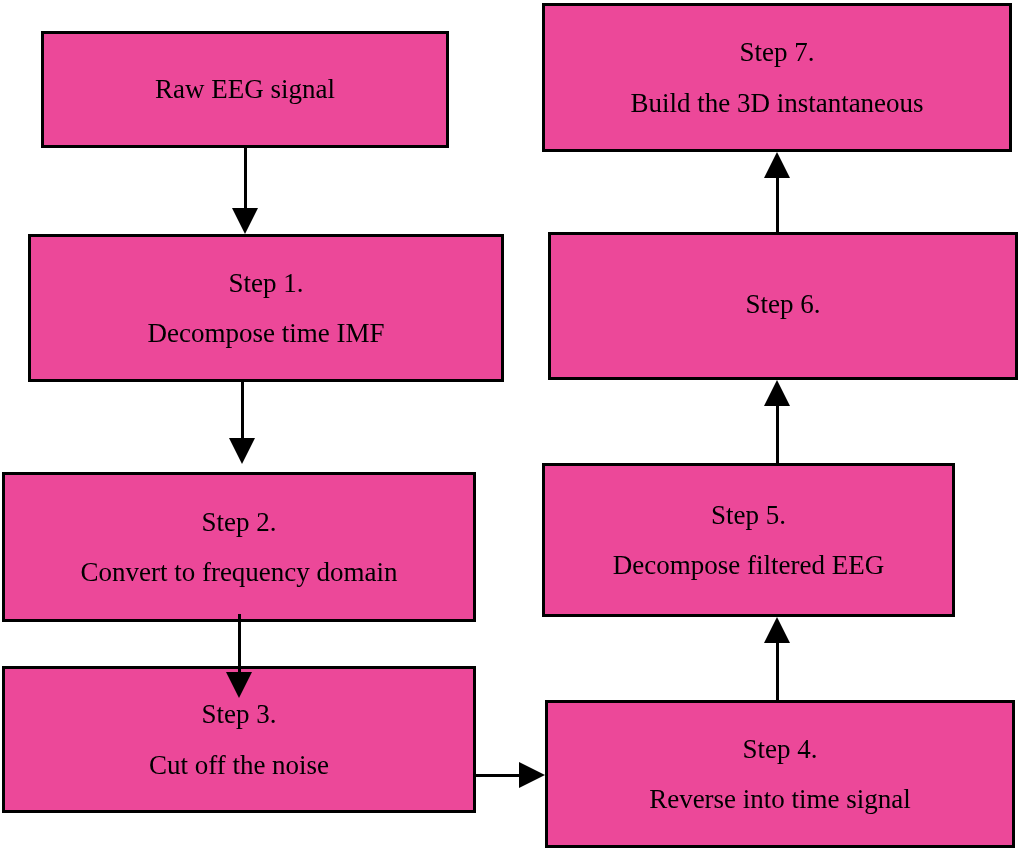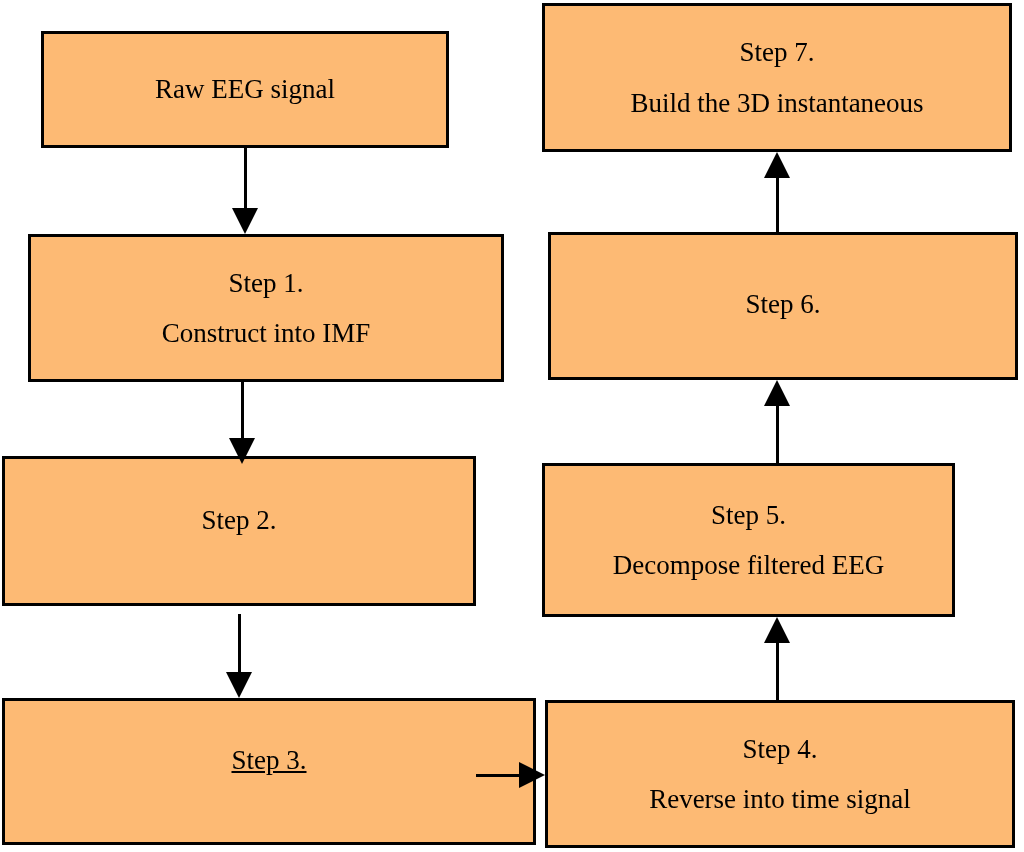--- a/index.html
+++ b/index.html
@@ -13,21 +13,21 @@
     height: 852px;
     background: #ffffff;
     overflow: hidden;
     font-family: "Liberation Serif", "DejaVu Serif", serif;
     color: #000000;
   }
   .node {
     position: absolute;
     box-sizing: border-box;
     border: 3px solid #000000;
-    background: #fdba74;
+    background: #ec4899;
     display: flex;
     flex-direction: column;
     align-items: center;
     justify-content: center;
     text-align: center;
     color: #000000;
   }
   .node .line {
     display: block;
     white-space: nowrap;
@@ -85,29 +85,31 @@
 <body>
 
 <div id="canvas">
 
   <div class="node single" id="node-raw-eeg-signal" style="left: 41px; top: 31px; width: 408px; height: 117px;">
     <span class="line l1">Raw EEG signal</span>
   </div>
 
   <div class="node" id="node-step-1" style="left: 4px; top: 234px; width: 476px; height: 148px; margin-left: 24px;">
     <span class="line l1">Step 1.</span>
-    <span class="line l2">Construct into IMF</span>
+    <span class="line l2">Decompose time IMF</span>
   </div>
 
-  <div class="node" id="node-step-2" style="left: 2px; top: 456px; width: 474px; height: 150px;">
+  <div class="node" id="node-step-2" style="left: 2px; top: 472px; width: 474px; height: 150px;">
     <span class="line l1">Step 2.</span>
+    <span class="line l2">Convert to frequency domain</span>
   </div>
 
-  <div class="node" id="node-step-3" style="left: 2px; top: 698px; width: 534px; height: 147px; text-decoration: underline;">
+  <div class="node" id="node-step-3" style="left: 2px; top: 666px; width: 474px; height: 147px;">
     <span class="line l1">Step 3.</span>
+    <span class="line l2">Cut off the noise</span>
   </div>
 
   <div class="node" id="node-step-4" style="left: 545px; top: 700px; width: 470px; height: 148px;">
     <span class="line l1">Step 4.</span>
     <span class="line l2">Reverse into time signal</span>
   </div>
 
   <div class="node" id="node-step-5" style="left: 542px; top: 463px; width: 413px; height: 154px;">
     <span class="line l1">Step 5.</span>
     <span class="line l2">Decompose filtered EEG</span>

